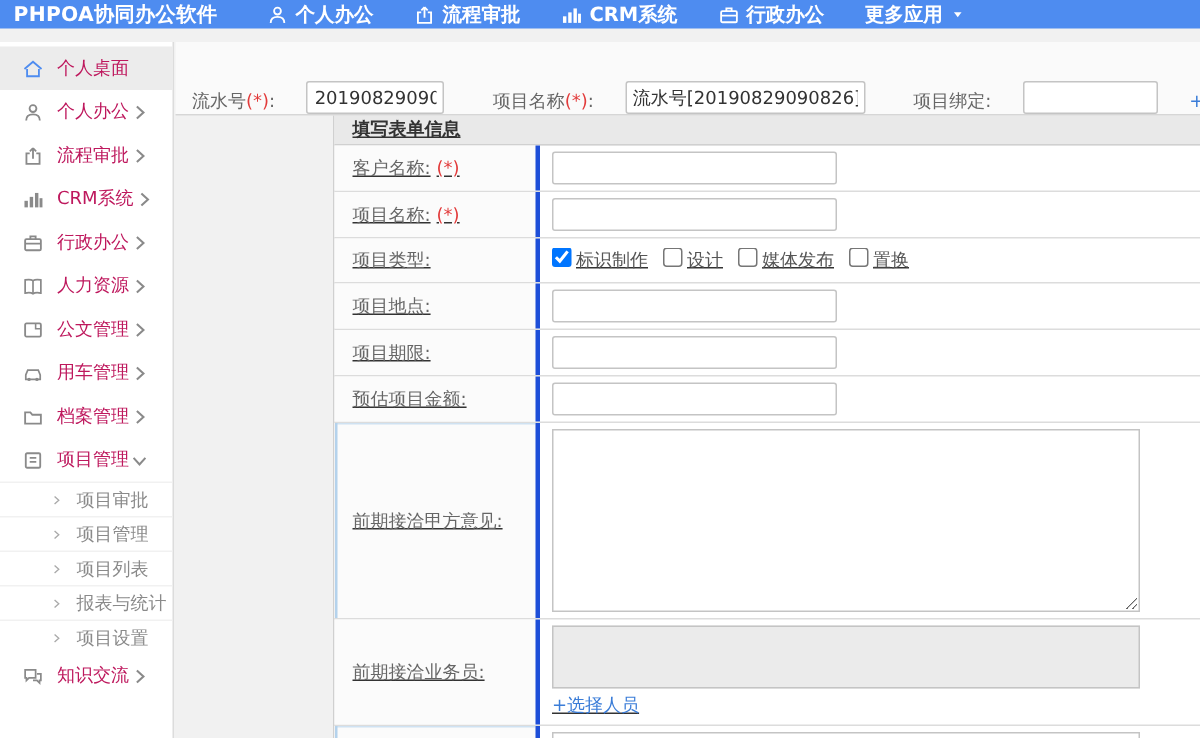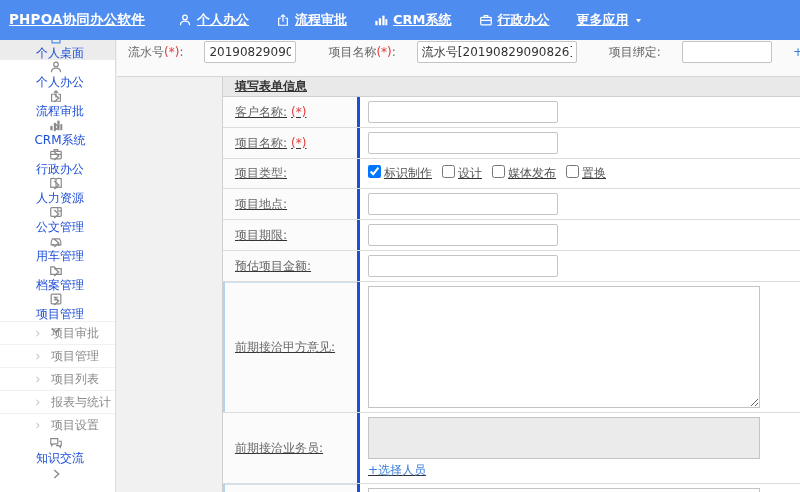--- a/index.html
+++ b/index.html
@@ -1,49 +1,49 @@
 <!DOCTYPE html>
 <html><head>
 <meta charset="utf-8">
 <style>
   * { margin:0; padding:0; box-sizing:border-box; }
   html,body { width:800px; height:492px; overflow:hidden; background:#f1f1f1;
     font-family:"DejaVu Sans","Liberation Sans",sans-serif; font-size:12px; color:#333; }
 
   
-  .hdr { position:absolute; top:0; left:0; width:800px; height:40px; background:#4e8cf0;
-    display:flex; align-items:center; color:#fff; z-index:20;text-decoration:underline; }
+  .hdr { position:absolute; top:0; left:0; width:800px; height:19px; background:#4e8cf0;
+    display:flex; align-items:center; color:#fff; z-index:20; }
   .logo { flex:0 0 148px; padding-left:9px; font-size:13.5px; font-weight:bold; letter-spacing:.2px; }
   .hamb { margin-right:30px; cursor:pointer; display:flex; }
   .navitem { display:flex; align-items:center; gap:5px; margin-right:27px; font-size:13px;
     font-weight:600; cursor:pointer; white-space:nowrap; }
   .ic { display:inline-flex; color:inherit; }
   .ic svg { width:14px; height:14px; display:block; }
   .caret svg { width:9px; height:9px; }
 
   
   .sidebar { position:absolute; top:28px; left:0; width:116px; bottom:0; background:#fff;
     border-right:1px solid #dcdcdc; padding-top:3px; overflow:hidden; }
   .sbitem { height:29px; display:flex; align-items:center; padding:0 10px 0 15px;
-    color:#1d4ed8; cursor:pointer;flex-direction:column; }
+    color:#be185d; cursor:pointer; }
   .sbitem .ic { color:#8a8a8a; margin-right:9px; }
   .sbitem .ic svg { width:14px; height:14px; }
   .sbitem.active { background:#ececec; }
   .sbitem.active .ic { color:#4e8cf0; }
   .sblabel { flex:1; white-space:nowrap; font-size:12px; }
   .chev { color:#9a9a9a; }
   .chev svg { width:10px; height:10px; }
   .sbsub { height:23px; display:flex; align-items:center; padding-left:33px; color:#8a8a8a;
     cursor:pointer; border-top:1px solid #f1f1f1; }
   .sbsub .subchev { color:#aaa; margin-right:9px; }
   .sbsub .subchev svg { width:9px; height:9px; }
 
   
   .toolbar { position:absolute; top:28px; left:117px; right:0; height:49px; background:#fafafa;
-    border-bottom:1px solid #d6d6d6; display:flex; align-items:center; padding-left:11px;
+    border-bottom:1px solid #d6d6d6; display:flex; align-items:flex-end; padding-left:11px;
     white-space:nowrap; z-index:10;gap:16px; }
   .tlabel { color:#666; margin-right:5px; }
   .req { color:#e23b3b; }
   .txt { height:22px; border:1px solid #c4c4c4; border-radius:2px; padding:0 4px; font-size:12px;
     color:#333; background:#fff; font-family:inherit; }
   .t-serial { width:92px; margin-right:16px; }
   .t-pname { width:204px; margin-right:16px; }
   .t-bind  { width:90px; margin-right:5px; }
   .blink { color:#3b7dd8; text-decoration:none; cursor:pointer; }
   .savebtn { margin-left:12px; height:23px; padding:0 15px; border-radius:12px;

